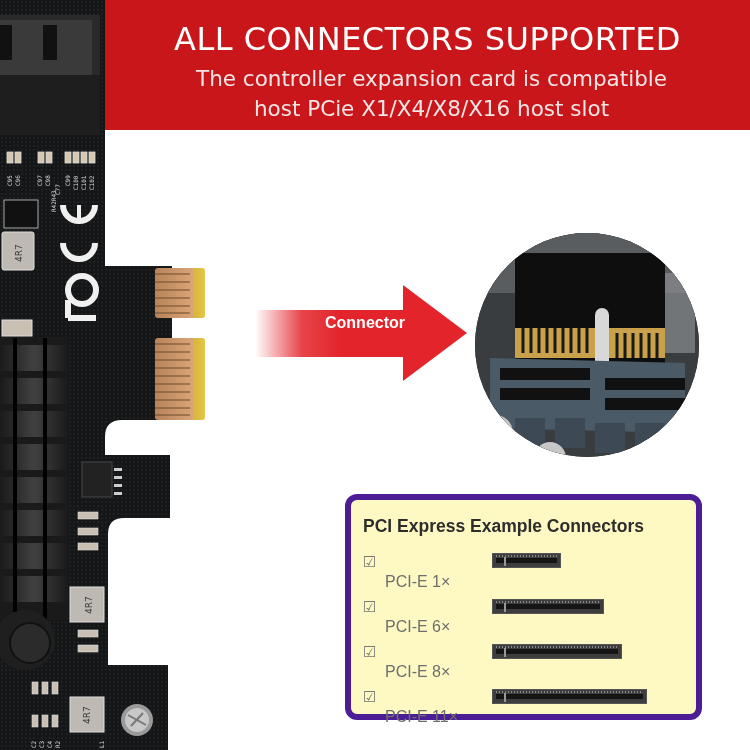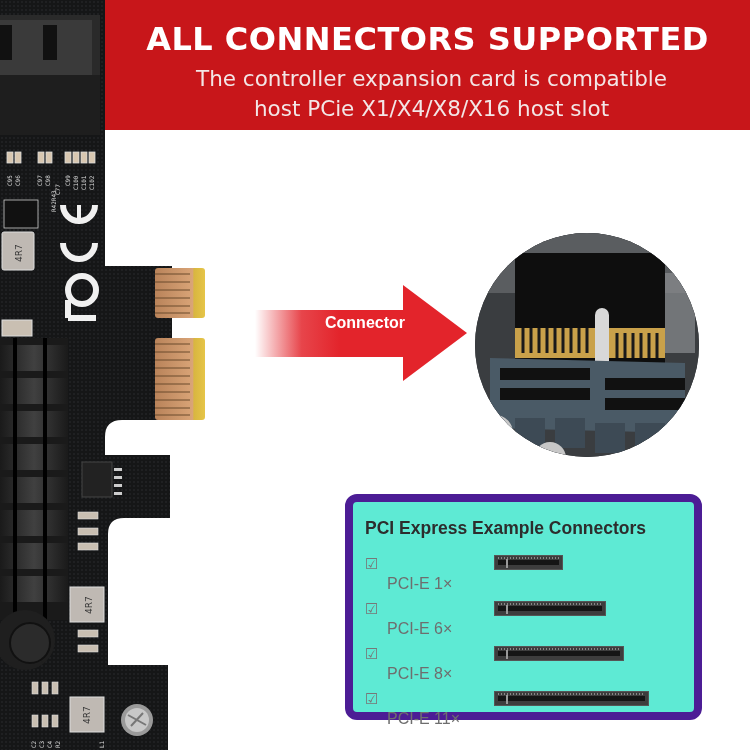--- a/index.html
+++ b/index.html
@@ -1,29 +1,29 @@
 <!DOCTYPE html>
 <html><head>
 <meta charset="utf-8">
 <style>
   html, body { margin:0; padding:0; }
   body { width:750px; height:750px; position:relative; overflow:hidden; background:#ffffff; font-family:"Liberation Sans", sans-serif; }
   .banner { position:absolute; left:105px; top:0; width:645px; height:130px; background:#c8161a; }
-  .banner-title { position:absolute; left:0; right:0; top:20px; text-align:center; color:#fff; font-family:"DejaVu Sans", sans-serif; font-weight:bold; font-size:32px; letter-spacing:0.5px; }
+  .banner-title { position:absolute; left:0; right:0; top:20px; text-align:center; color:#fff; font-family:"DejaVu Sans", sans-serif; font-weight:normal; font-size:32px; letter-spacing:0.5px; }
   .banner-sub { position:absolute; left:0; right:0; top:64px; text-align:center; color:#f3e6e6; font-family:"DejaVu Sans", sans-serif; font-size:21.5px; line-height:30px; font-weight:normal; padding-left:8px; }
 
   .card { position:absolute; left:0; top:0; width:210px; height:750px; }
   .card svg { display:block; }
 
   .arrow { position:absolute; left:255px; top:283px; width:215px; height:100px; }
   .arrow-label { position:absolute; left:285px; top:313px; width:160px; text-align:center; color:#fff; font-weight:bold; font-size:16px; line-height:20px; font-family:"Liberation Sans", sans-serif; }
 
   .inset { position:absolute; left:475px; top:233px; width:224px; height:224px; border-radius:50%; overflow:hidden; background:#2a2d30; }
 
-  .example-box { position:absolute; left:345px; top:494px; width:357px; height:226px; border:8px solid #4c1d95; border-radius:12px; box-sizing:border-box; background:#5eead4; }
+  .example-box { position:absolute; left:345px; top:494px; width:357px; height:226px; border:6px solid #4c1d95; border-radius:12px; box-sizing:border-box; background:#fef9c3; }
   .example-title { position:absolute; left:12px; top:16px; font-family:"Liberation Sans", sans-serif; font-weight:bold; font-size:17.5px; color:#2d2d2d; }
   .ex-row { position:absolute; left:12px; height:20px; display:flex; align-items:center; }
   .ex-check { font-family:"DejaVu Sans", sans-serif; font-size:15px; color:#777; width:22px; }
   .ex-label { font-family:"Liberation Sans", sans-serif; font-size:16px; color:#6e6e6e;margin-top:39px; }
   .slot { position:absolute; height:15px; background:#3d3d3d; border:1px solid #555; box-sizing:border-box; }
   .slot::before { content:""; position:absolute; left:3px; right:3px; top:4px; height:5px; background:#151515; }
   .slot::after { content:""; position:absolute; left:3px; right:3px; top:1px; height:2px; background:repeating-linear-gradient(90deg,#888 0 1px,#3d3d3d 1px 3px); }
   .slot .key { position:absolute; left:11px; top:2px; width:2px; height:10px; background:#999; }
 </style>
 </head>

